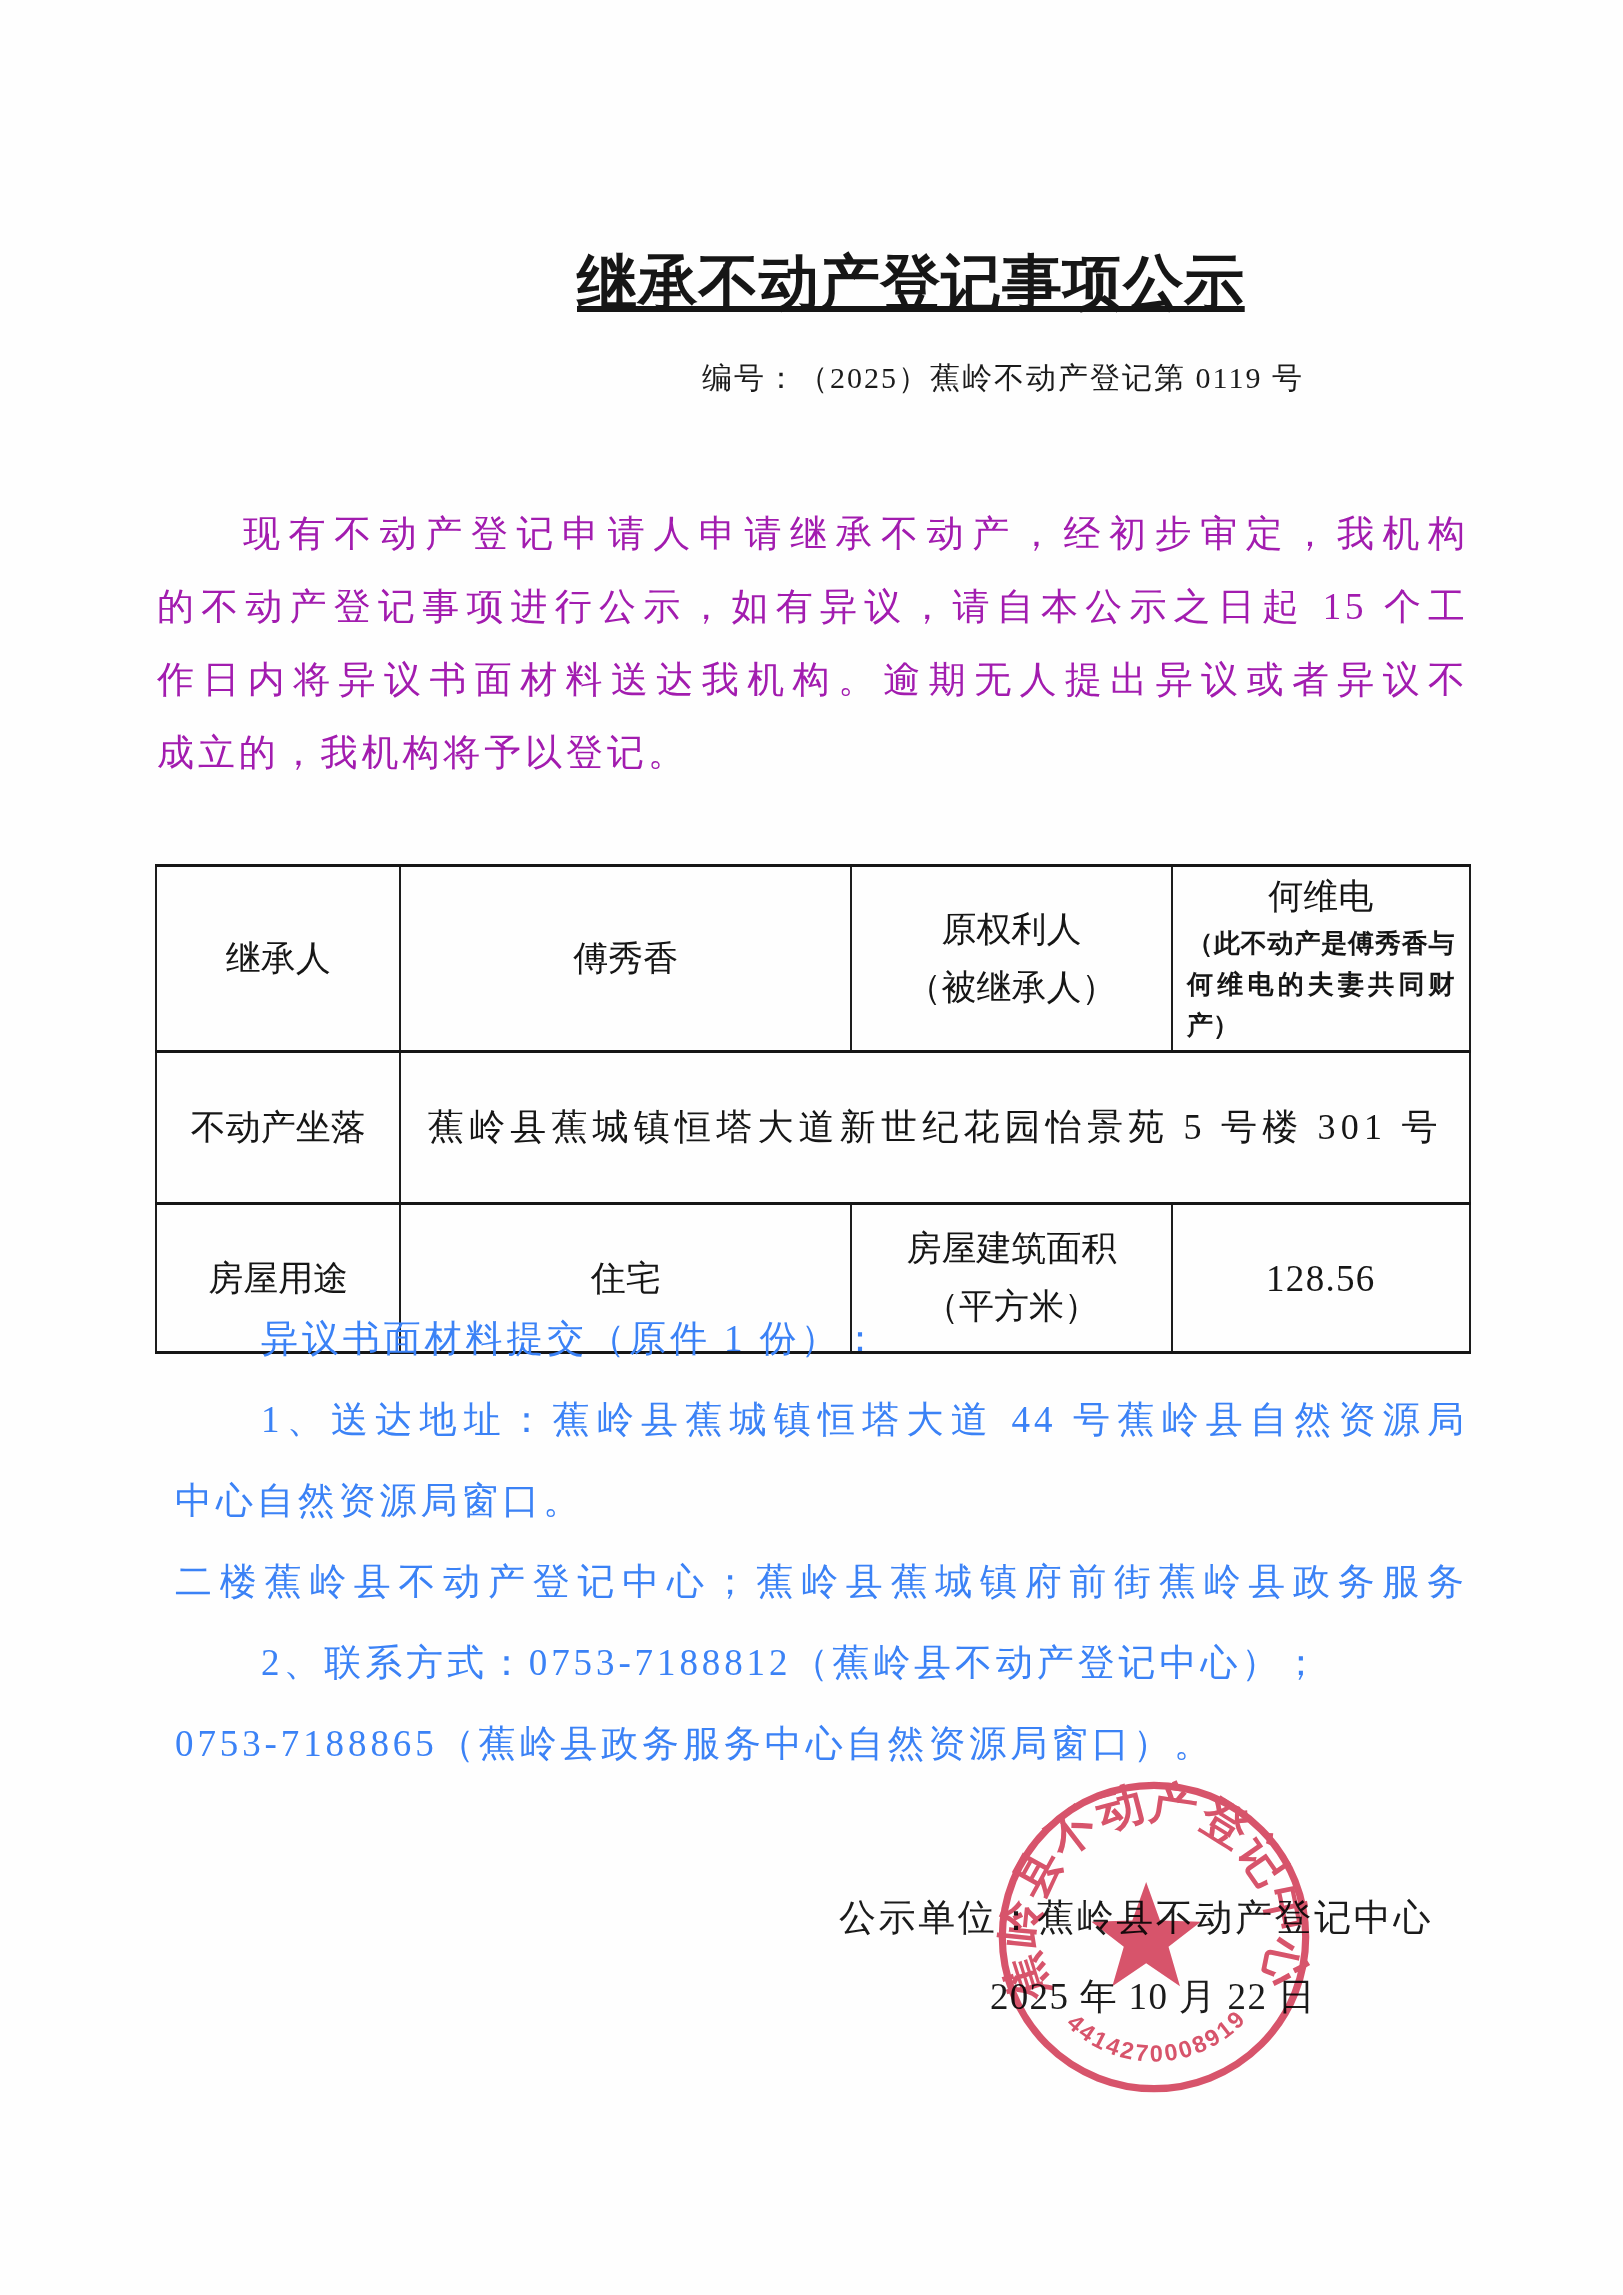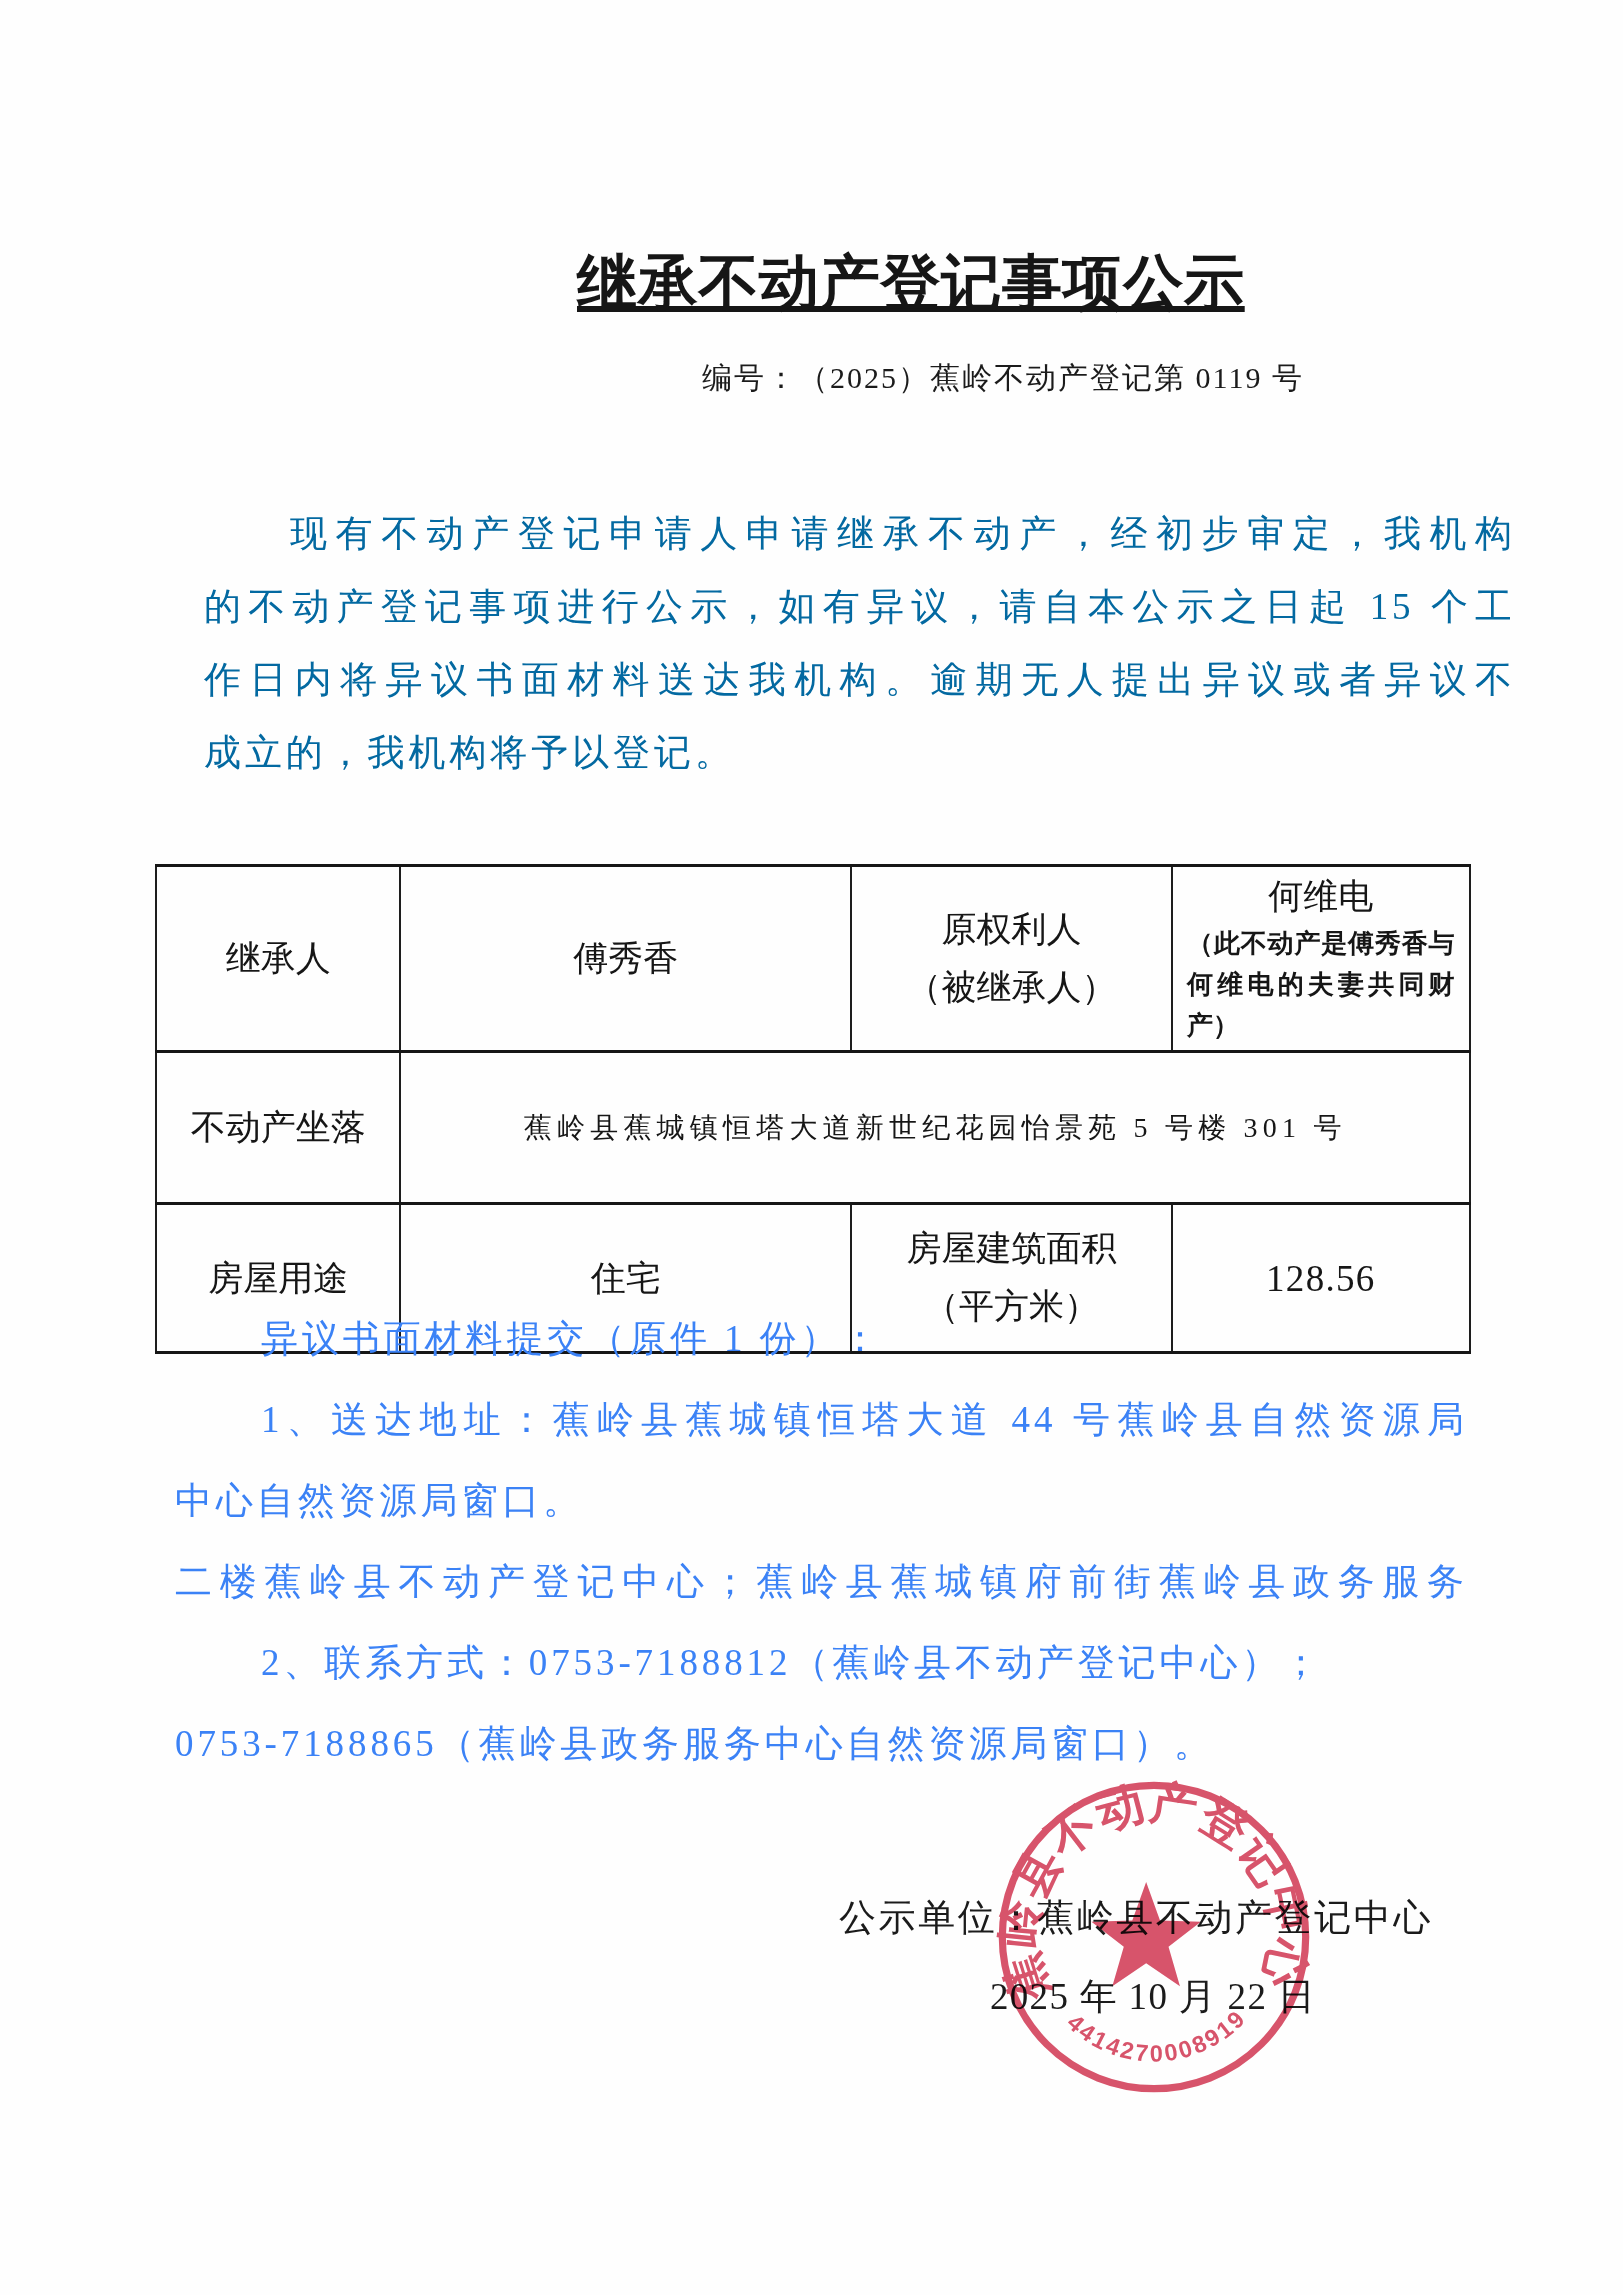--- a/index.html
+++ b/index.html
@@ -19,21 +19,21 @@
     font-weight:700; font-size:60px; line-height:73px;
     letter-spacing:0.7px; white-space:nowrap; color:#161616;text-decoration:underline;
   }
   .doc-number {
     position:absolute; left:702px; top:355px;
     font-size:30px; line-height:46px; letter-spacing:2px;
     white-space:nowrap; color:#1b1b1b;
   }
   .intro {
     position:absolute; left:157px; top:497px; width:1312px;
-    font-size:37px; line-height:73px; letter-spacing:3.9px; color:#0369a1;margin-left:47px;
+    font-size:37px; line-height:73px; letter-spacing:3.9px; color:#a21caf;
   }
   .tline { width:100%; }
   .stretch { text-align:justify; text-align-last:justify; }
   .indent { text-indent:86px; }
   .doc-table {
     position:absolute; left:155px; top:864px; width:1316px; height:463px;
     border-collapse:collapse; table-layout:fixed;
     font-size:35px; color:#161616; text-align:center;
   }
   .doc-table td, .doc-table th {
@@ -43,21 +43,21 @@
   }
   .row-heir { height:162px; }
   .row-location { height:152px; }
   .row-usage { height:149px; }
   .two-line { line-height:58px; }
   .holder-name { font-size:35px; line-height:51px; }
   .holder-note {
     font-size:26px; line-height:41px; text-align:justify;
     padding:1.3px 7.9px 0 7.9px; letter-spacing:0;font-weight:bold;
   }
-  .address-cell { font-weight:700; font-size:28px; letter-spacing:5.2px; }
+  .address-cell { font-weight:700; font-size:36px; letter-spacing:5.2px; }
   .area-value { font-size:37px; letter-spacing:1.3px; }
   .objection {
     position:absolute; left:175px; top:1298px; width:1293px;
     font-size:37px; line-height:81px; letter-spacing:3.9px; color:#3b82f6;
   }
   .footer-unit {
     position:absolute; left:833px; top:1894px;
     font-size:37px; line-height:47px; letter-spacing:2.6px; white-space:nowrap;margin-left:6px;
   }
   .footer-date {

